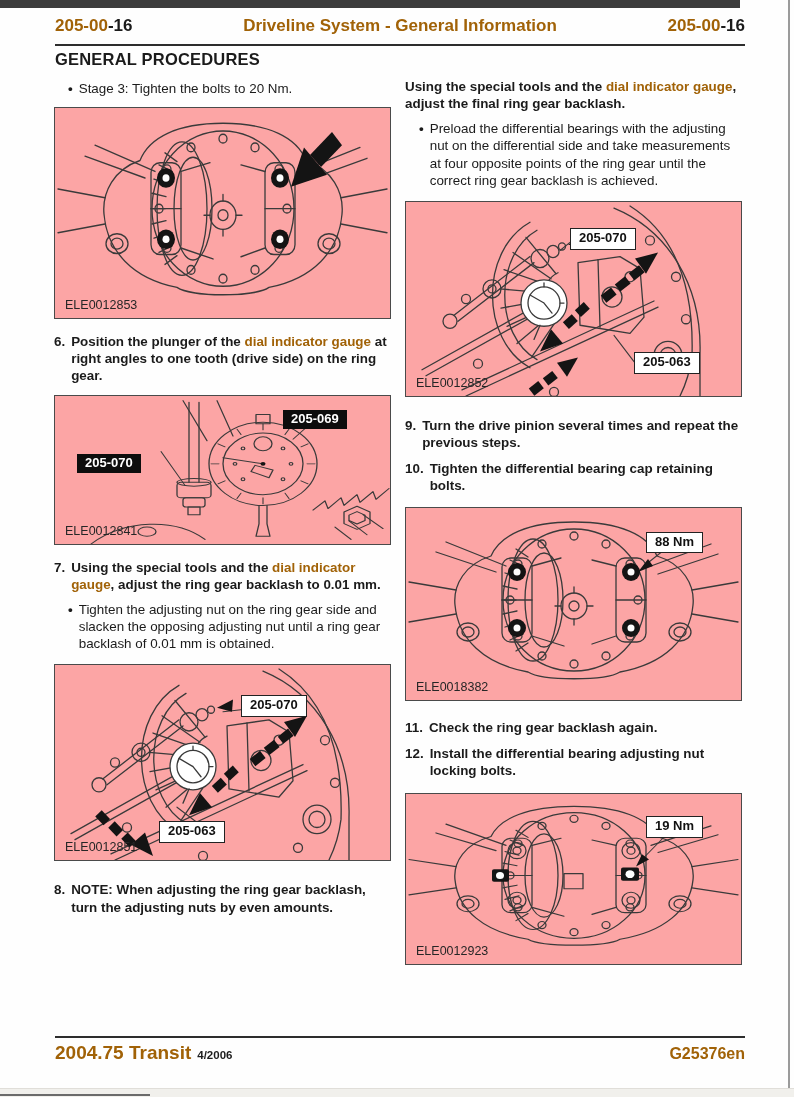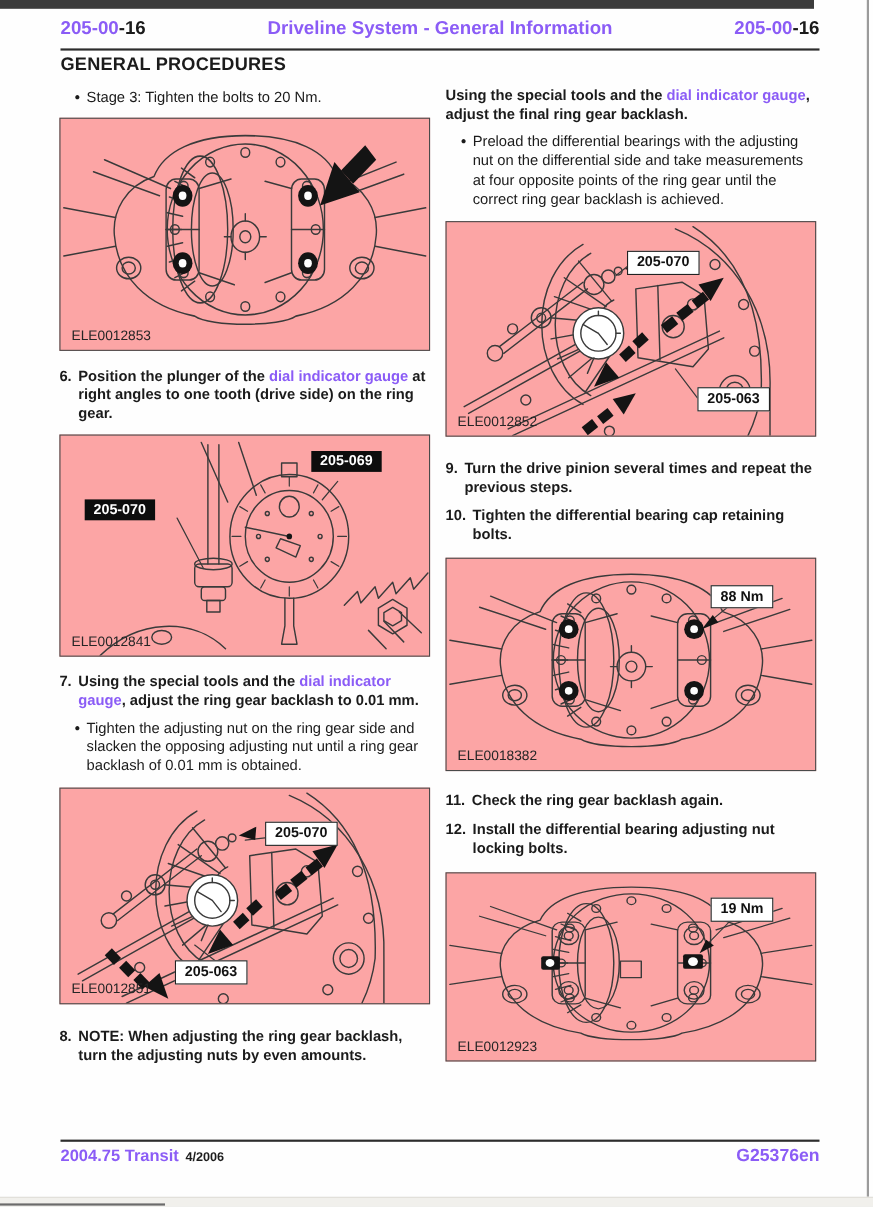--- a/index.html
+++ b/index.html
@@ -4,21 +4,21 @@
 <style>
   html,body{margin:0;padding:0;background:#d8d8d8;}
   .page{position:relative;width:794px;height:1097px;margin:0 auto;background:#fefefe;
         font-family:"Liberation Sans","DejaVu Sans",sans-serif;color:#1b1b1b;overflow:hidden;}
   
   .scan-top{position:absolute;left:0;top:0;width:740px;height:8px;background:#3c3c3c;}
   .scan-right{position:absolute;left:788px;top:0;width:2px;height:1088px;background:#9b9b9b;}
   .scan-bottom{position:absolute;left:0;top:1088px;width:794px;height:9px;background:#f1f0ec;border-top:1px solid #e0ded9;}
   .scan-bottom-line{position:absolute;left:0;top:1094px;width:150px;height:2px;background:#6b6b6b;}
 
-  .navy{color:#8b5cf6;}
+  .navy{color:#a16207;}
   
   .hdr{position:absolute;left:55px;top:16px;width:690px;display:flex;justify-content:space-between;align-items:baseline;}
   .hdr .code{font-size:17px;font-weight:bold;white-space:nowrap;}
   .hdr .title{font-size:17px;font-weight:bold;text-align:center;flex:1;}
   .hdr-rule{position:absolute;left:55px;top:44px;width:690px;border-top:2.5px solid #2d2d2d;}
   .section-title{position:absolute;left:55px;top:50px;font-size:16.5px;font-weight:bold;letter-spacing:.2px;}
 
   
   .col{position:absolute;top:78px;font-size:13.4px;line-height:1.28;}
   .col-left{left:54px;width:337px;}
@@ -44,21 +44,21 @@
   
   .ln{stroke:#3a3a3a;stroke-width:1.3;fill:none;stroke-linecap:round;stroke-linejoin:round;}
   .ln2{stroke:#3a3a3a;stroke-width:1.1;fill:none;stroke-linecap:round;}
   .dk{fill:#141414;stroke:none;}
   .wt{fill:#fdfdfd;stroke:none;}
   .wfill{fill:#ffffff;stroke:#3a3a3a;stroke-width:1.3;}
 
   
   .ftr-rule{position:absolute;left:55px;top:1036px;width:690px;border-top:2.5px solid #2d2d2d;}
   .ftr{position:absolute;left:55px;top:1042px;width:690px;display:flex;justify-content:space-between;align-items:baseline;}
-  .ftr .model{font-size:15px;font-weight:bold;}
+  .ftr .model{font-size:19px;font-weight:bold;}
   .ftr .issue{font-size:11.5px;font-weight:bold;color:#1c1c1c;margin-left:6px;}
   .ftr .doc{font-size:16px;font-weight:bold;}
 </style>
 </head>
 <body>
 
 <div class="page">
   <div class="scan-top"></div>
   <div class="scan-right"></div>
   <div class="scan-bottom"></div>
@@ -130,21 +130,21 @@
         </g>
       </svg>
       <figcaption class="fig-id">ELE0012853</figcaption>
     </figure>
 
     <div class="step">
       <span class="num">6.</span>
       <p><span>Position the plunger of the </span><span class="navy">dial indicator gauge</span><span> at right angles to one tooth (drive side) on the ring gear.</span></p>
     </div>
 
-    <figure class="fig" style="height:202px;margin-top:10px;">
+    <figure class="fig" style="height:150px;margin-top:10px;">
       <svg viewBox="0 0 335 192" preserveAspectRatio="none">
         <g class="ln">
           <path d="M128,6 L152,58 M162,6 L178,52"></path>
           <path d="M134,8 V112 M144,8 V112"></path>
           <ellipse cx="139" cy="112" rx="17" ry="5"></ellipse>
           <rect x="122" y="112" width="34" height="20" rx="4"></rect>
           <rect x="128" y="132" width="22" height="12" rx="3"></rect>
           <rect x="133" y="144" width="12" height="10"></rect>
           <rect x="201" y="24" width="14" height="12"></rect>
           <circle cx="208" cy="88" r="54"></circle>

